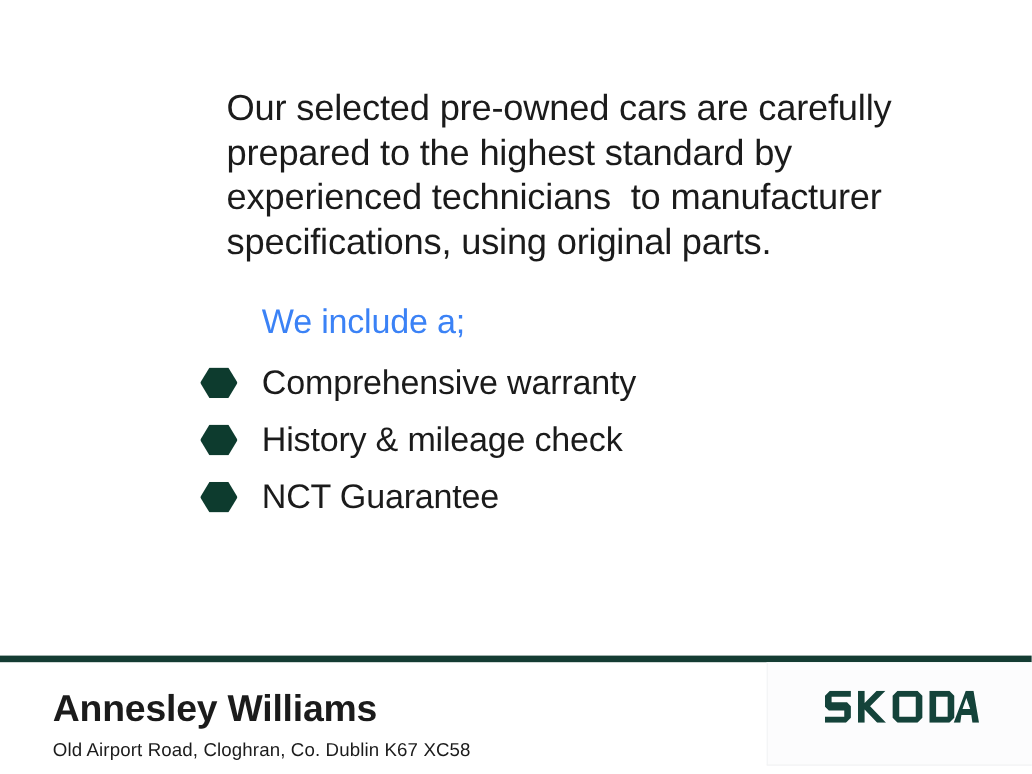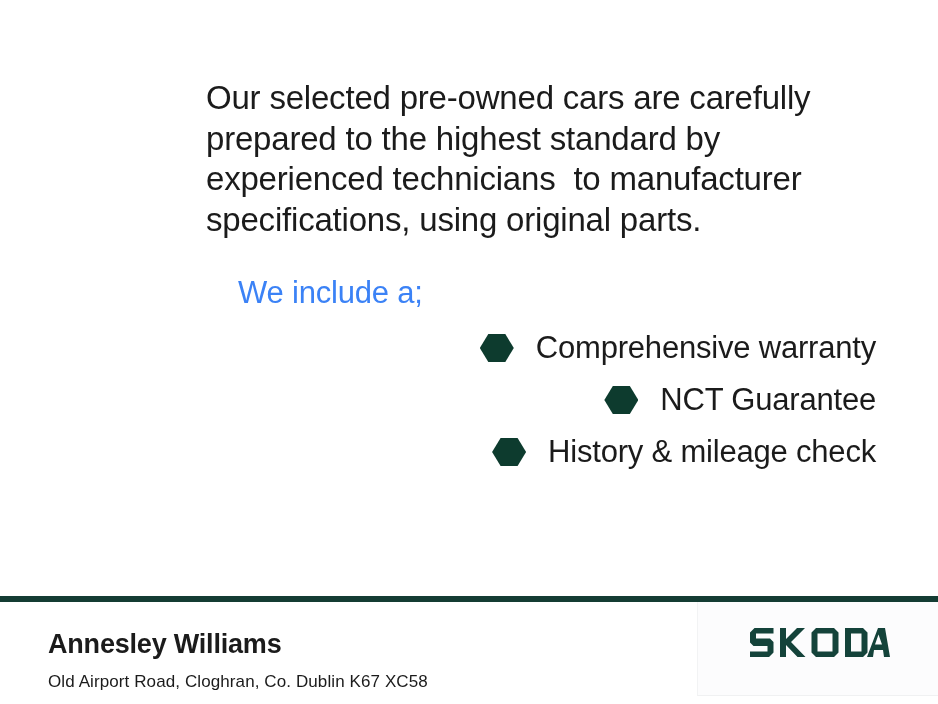--- a/index.html
+++ b/index.html
@@ -53,21 +53,20 @@
   .bullets {
     position: absolute;
     left: 176px;
     top: 322px;
     width: 700px;
   }
   .bullet-row {
     display: flex;
     align-items: center;
     height: 52px;
-    justify-content: flex-end;
   }
   .hex {
     width: 34px;
     height: 28px;
     flex: 0 0 34px;
     background: #0d3b2e;
     clip-path: polygon(25% 0%, 75% 0%, 100% 50%, 75% 100%, 25% 100%, 0% 50%);
     margin-left: 6px;
   }
   .bullet-label {
@@ -96,21 +95,21 @@
     width: 241px;
     height: 93px;
     background: #fcfcfd;
     border-left: 1px solid #f2f3f4;
     border-bottom: 1px solid #f0f1f2;
   }
   .dealer-name {
     position: absolute;
     left: 48px;
     top: 628px;
-    font-size: 27px;
+    font-size: 34px;
     line-height: 32px;
     font-weight: 700;
     color: #1b1b1b;
     letter-spacing: -0.2px;
     white-space: nowrap;
   }
   .dealer-address {
     position: absolute;
     left: 48px;
     top: 671px;
@@ -144,26 +143,26 @@
   <div class="bullets">
 
     <div class="bullet-row">
       <span class="hex"></span>
       <span class="bullet-label">Comprehensive warranty</span>
     </div>
 
 
     <div class="bullet-row">
       <span class="hex"></span>
-      <span class="bullet-label">NCT Guarantee</span>
+      <span class="bullet-label">History &amp; mileage check</span>
     </div>
 
     <div class="bullet-row">
       <span class="hex"></span>
-      <span class="bullet-label">History &amp; mileage check</span>
+      <span class="bullet-label">NCT Guarantee</span>
     </div>
 
   </div>
 
   <div class="footer-bar"></div>
   <div class="logo-panel"></div>
 
   <div class="dealer-name">Annesley Williams</div>
 
   <div class="dealer-address">Old Airport Road, Cloghran, Co. Dublin K67 XC58</div>

